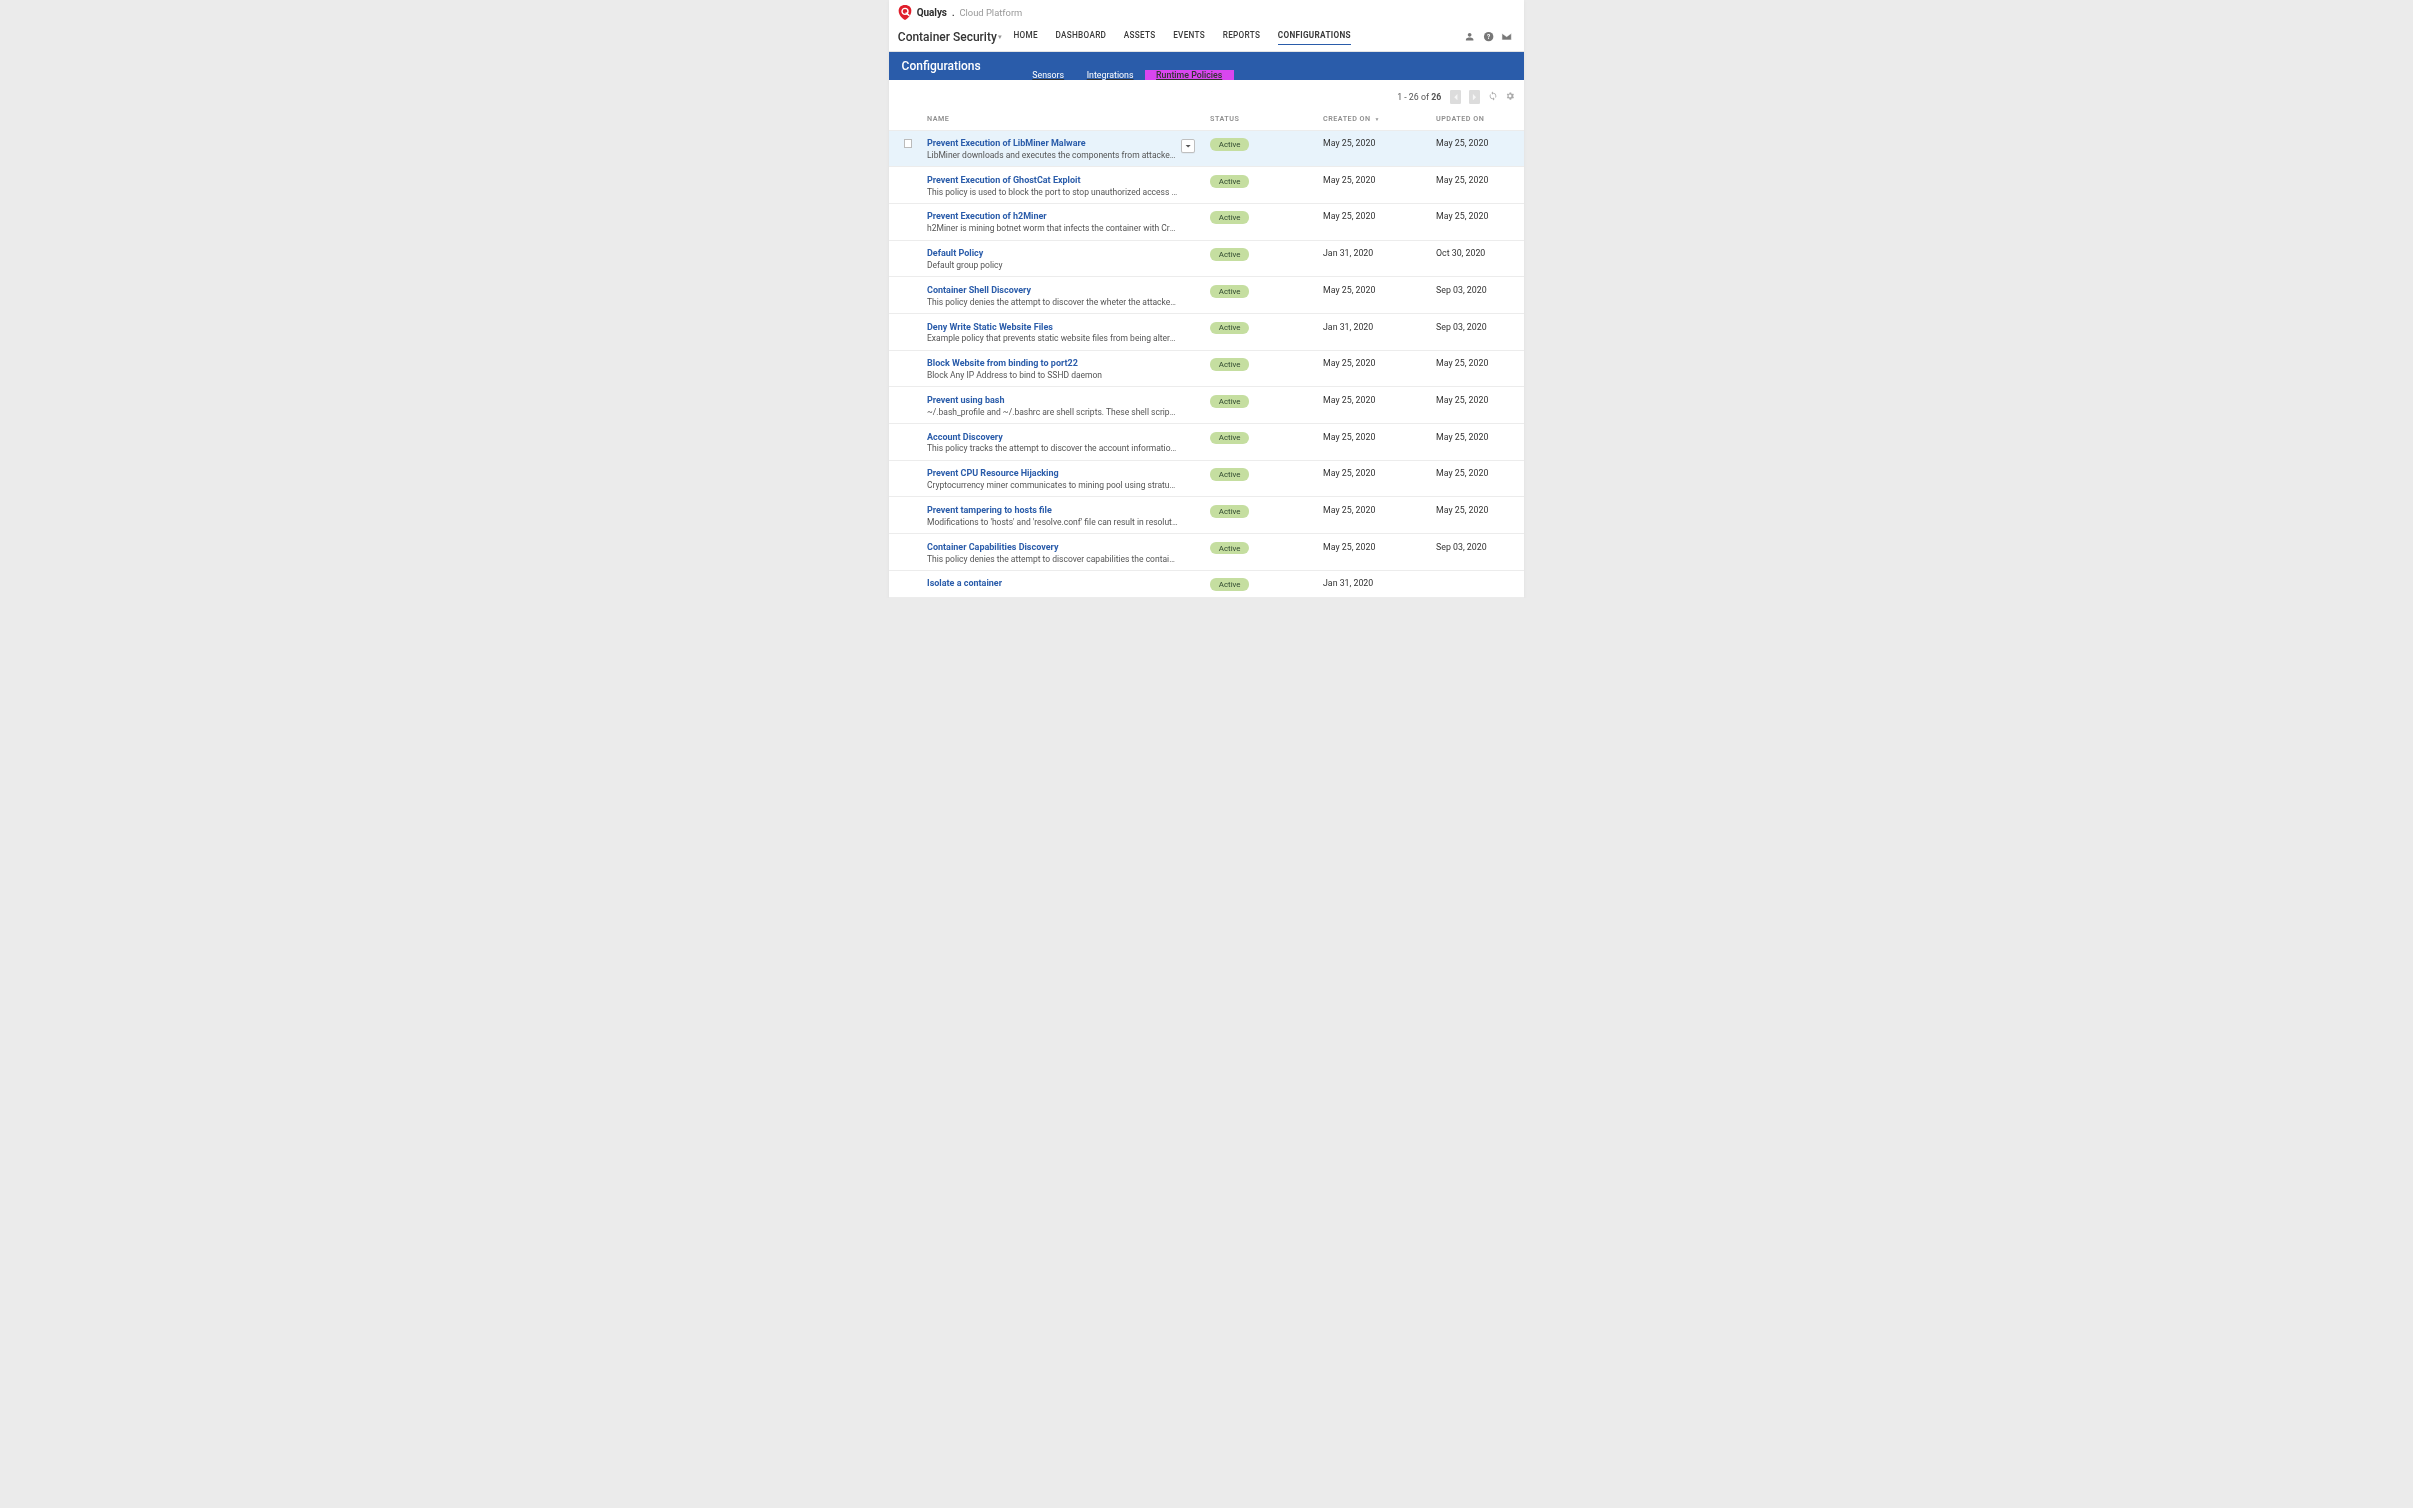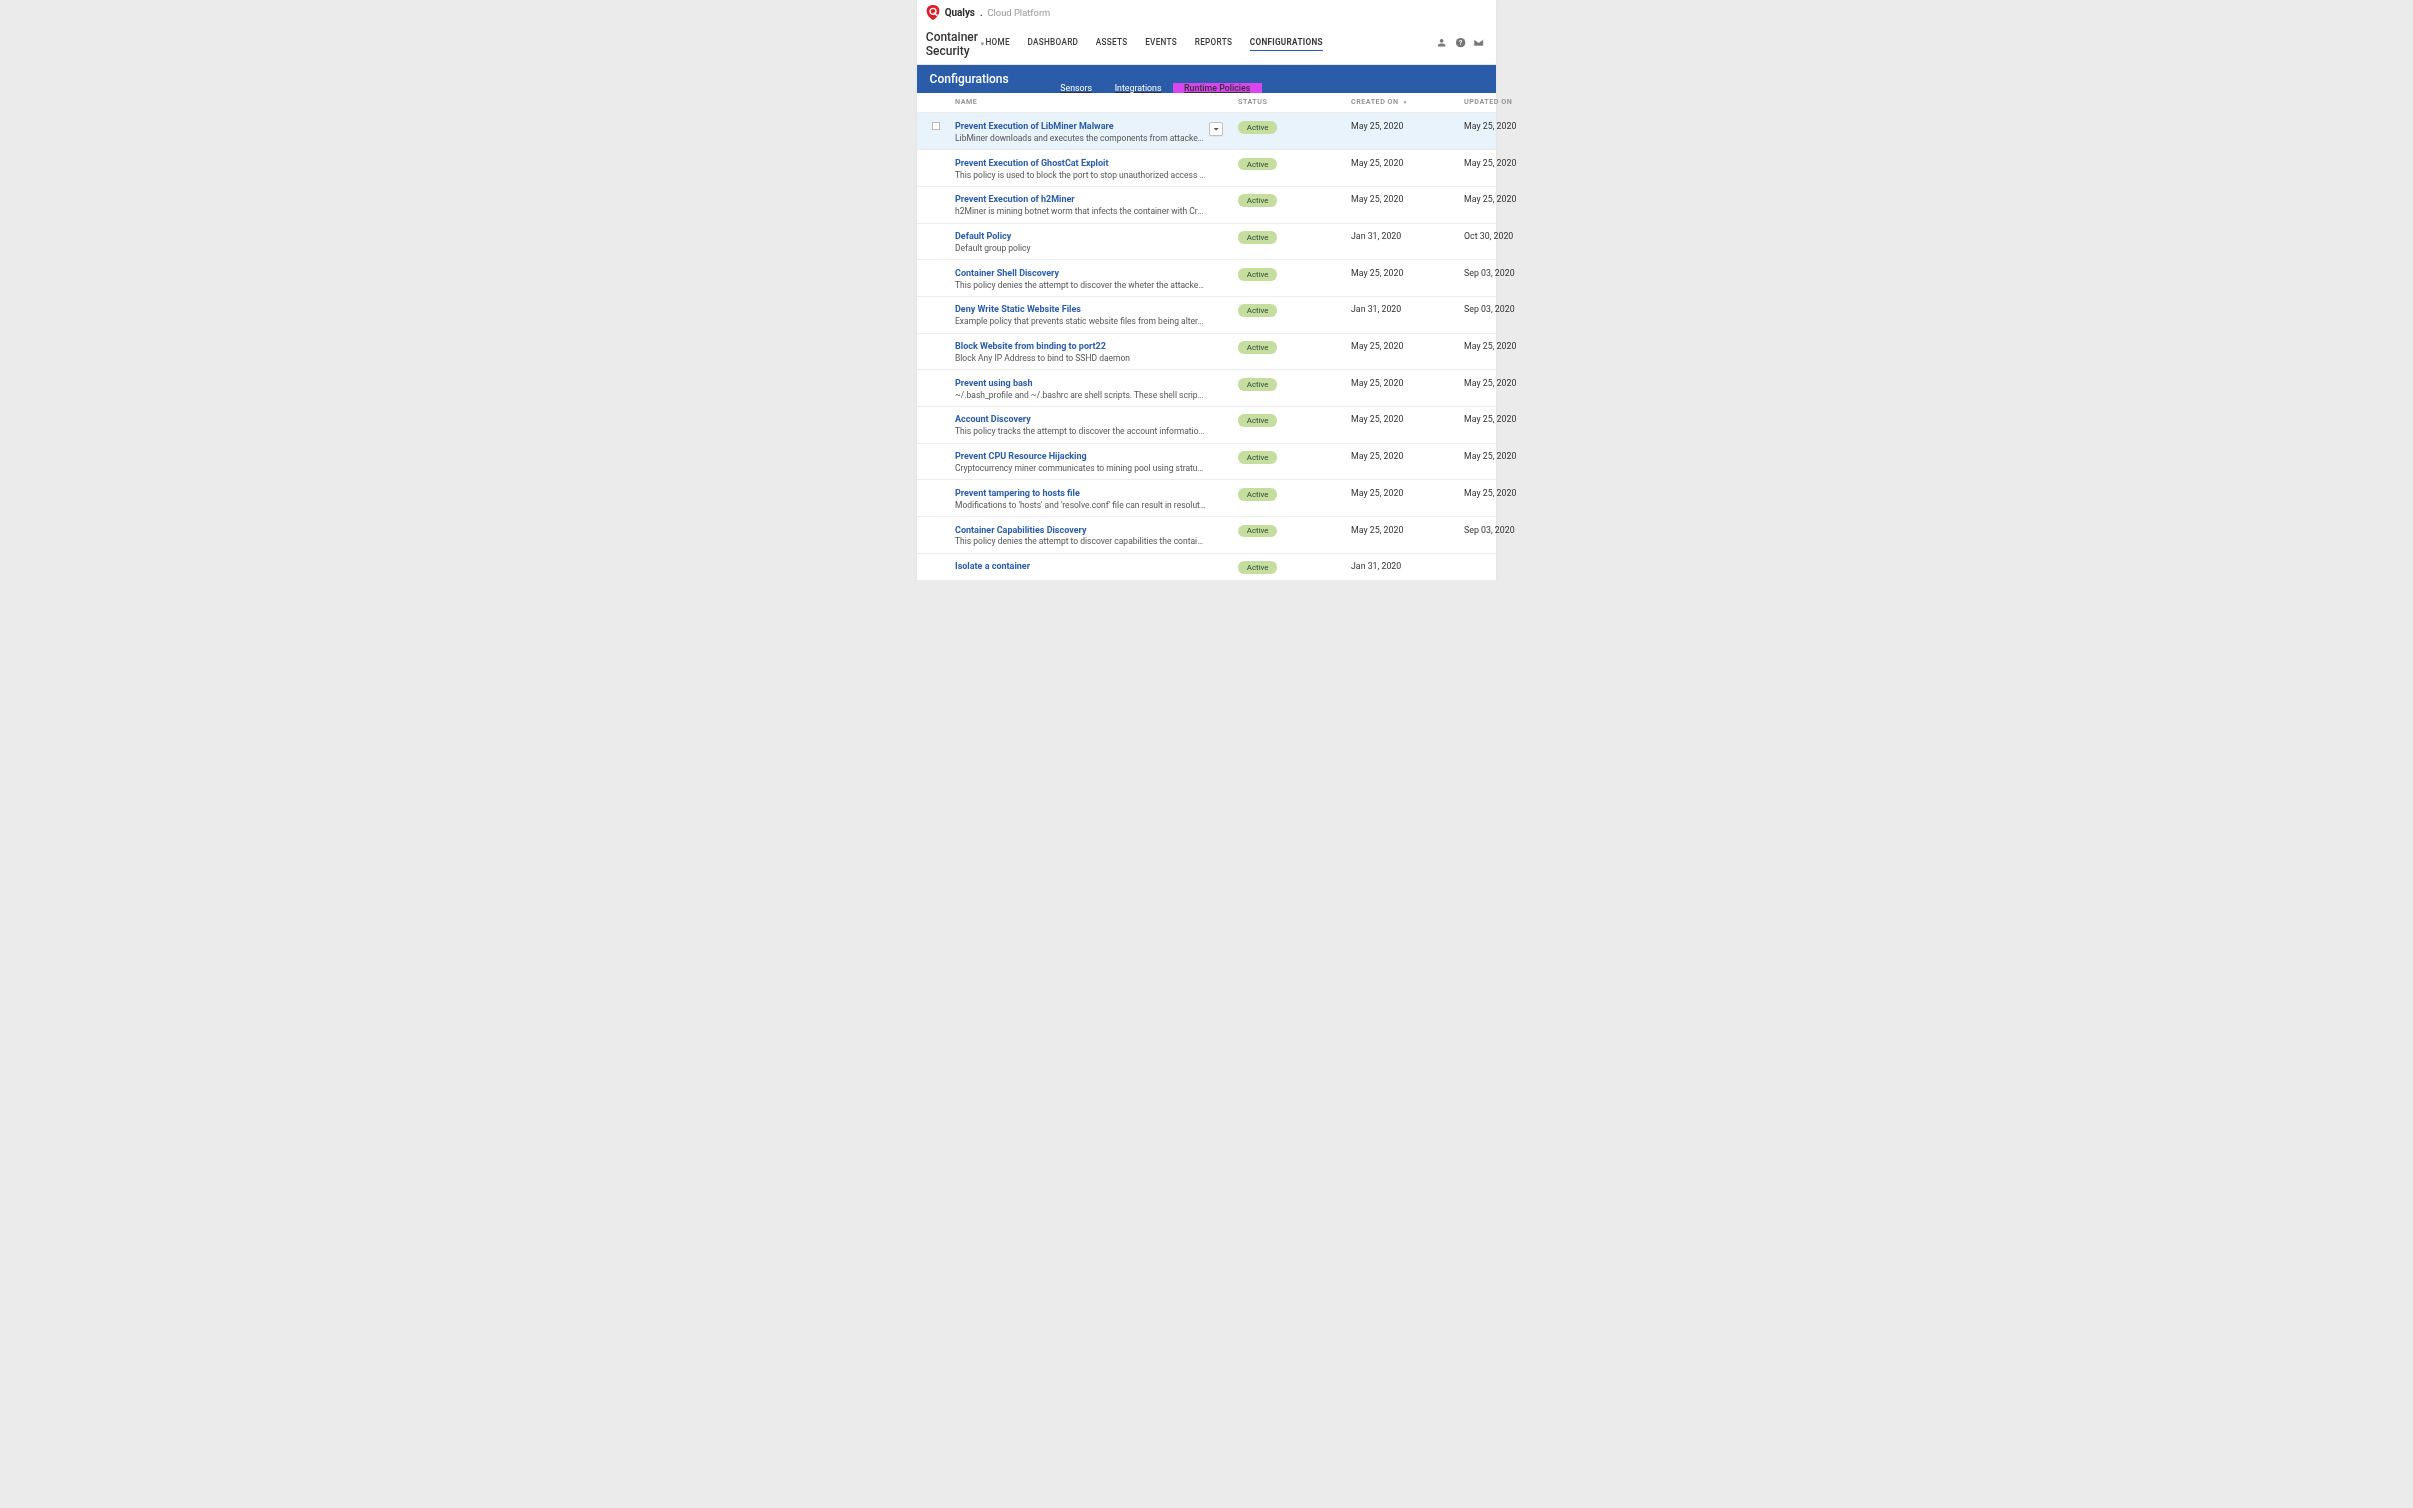--- a/index.html
+++ b/index.html
@@ -3,21 +3,21 @@
 <meta charset="utf-8">
 <style>
   * { box-sizing: border-box; margin: 0; padding: 0; }
   body {
     font-family: -apple-system, BlinkMacSystemFont, "Segoe UI", Roboto, Helvetica, Arial, sans-serif;
     background: #ebebeb;
     color: #333;
     font-size: 8.8px;
   }
   .page-wrap {
-    width: 579px;
+    width: 635px;
     margin: 0 auto;
     background: #fff;
     box-shadow: 0 1.3px 3.8px rgba(0,0,0,0.05);
   }
   
   .brand-bar {
     display: flex;
     align-items: center;
     gap: 5px;
     padding: 5px 11.3px 3.8px 8.8px;
@@ -229,20 +229,45 @@
 
   <div class="blue-bar">
     <div class="blue-title">Configurations</div>
     <div class="sub-tabs" id="sub-tabs">
         <div class="sub-tab">Sensors</div>
         <div class="sub-tab">Integrations</div>
         <div class="sub-tab active">Runtime Policies</div>
       </div>
   </div>
 
+  <div class="list-toolbar">
+    <span class="page-range">
+      <span>1 - 26 of </span><b>26</b>
+    </span>
+    <span class="pager-btn">
+      <svg viewBox="0 0 10 10">
+          <path d="M7 0 L2 5 L7 10 Z"></path>
+        </svg>
+    </span>
+    <span class="pager-btn">
+      <svg viewBox="0 0 10 10">
+          <path d="M3 0 L8 5 L3 10 Z"></path>
+        </svg>
+    </span>
+    <span class="tool-icn">
+      <svg viewBox="0 0 24 24">
+          <path d="M12 4V1L8 5l4 4V6c3.3 0 6 2.7 6 6 0 1-.3 2-.7 2.8l1.5 1.5C19.5 15 20 13.6 20 12c0-4.4-3.6-8-8-8zm0 14c-3.3 0-6-2.7-6-6 0-1 .3-2 .7-2.8L5.2 7.7C4.5 9 4 10.4 4 12c0 4.4 3.6 8 8 8v3l4-4-4-4v3z"></path>
+        </svg>
+    </span>
+    <span class="tool-icn">
+      <svg viewBox="0 0 24 24">
+          <path d="M19.4 13l.1-1-.1-1 2.1-1.6-2-3.5-2.5 1a7 7 0 0 0-1.7-1l-.4-2.6h-4l-.4 2.6a7 7 0 0 0-1.7 1l-2.5-1-2 3.5L6.5 11l-.1 1 .1 1-2.1 1.6 2 3.5 2.5-1a7 7 0 0 0 1.7 1l.4 2.6h4l.4-2.6a7 7 0 0 0 1.7-1l2.5 1 2-3.5L19.4 13zM12 15.5A3.5 3.5 0 1 1 12 8.5a3.5 3.5 0 0 1 0 7z"></path>
+        </svg>
+    </span>
+  </div>
 
   <div class="col-head">
     <div></div>
     <div>NAME</div>
     <div>STATUS</div>
     <div>
       <span>CREATED ON</span><span class="sort-caret">▼</span>
     </div>
     <div>UPDATED ON</div>
   </div>

